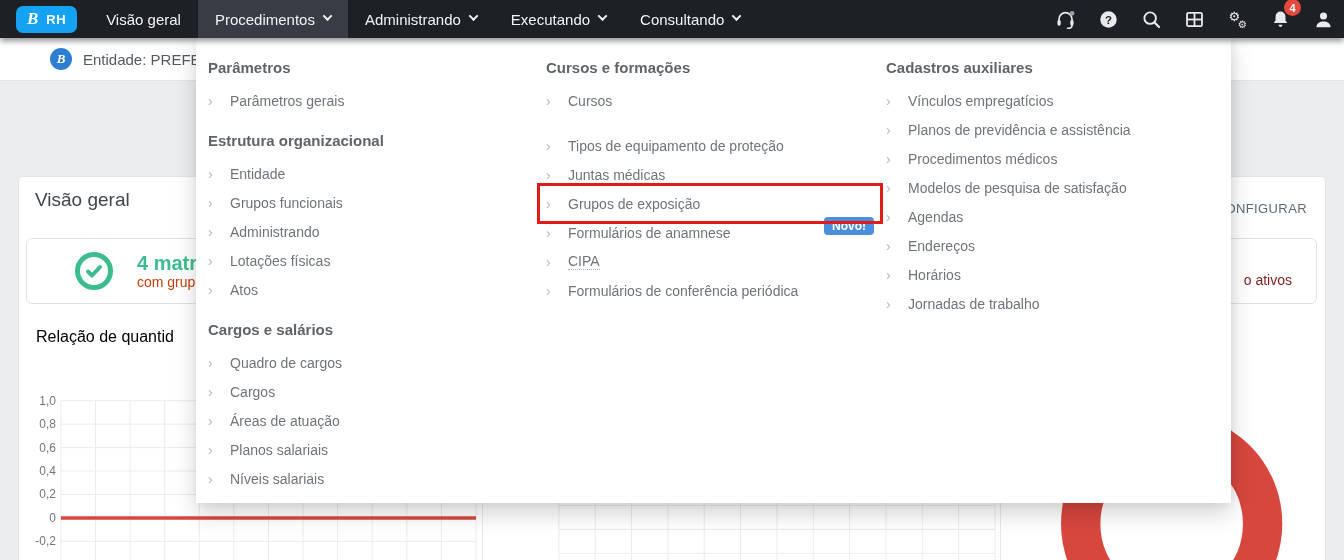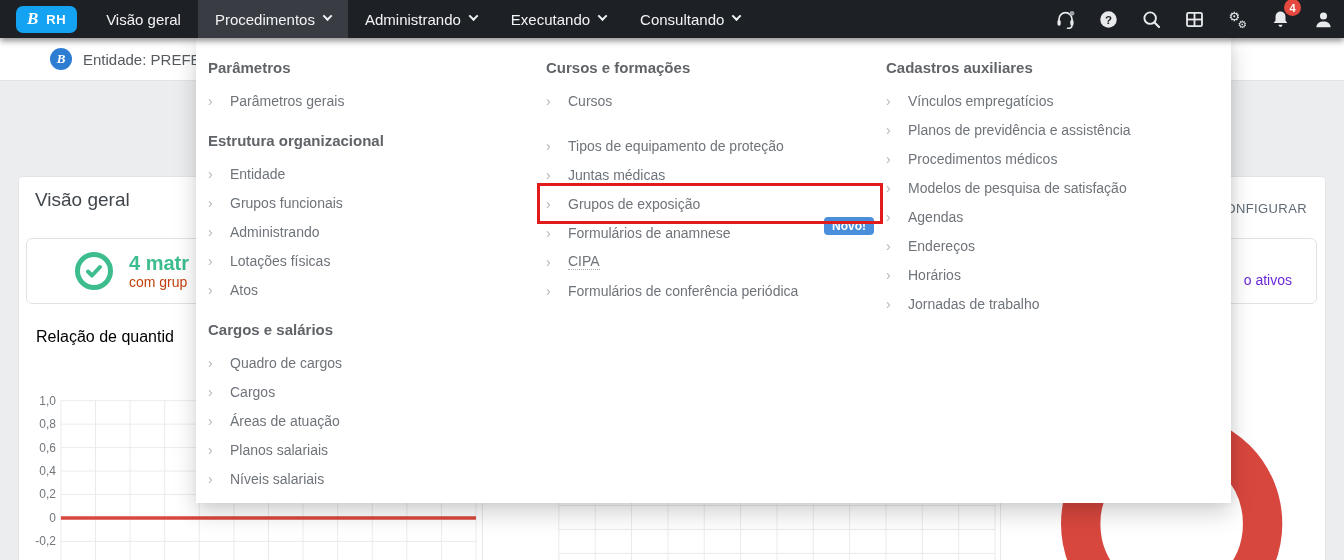--- a/index.html
+++ b/index.html
@@ -39,24 +39,24 @@
   .page { position:absolute; left:0; top:81px; width:1344px; bottom:0; background:#ecedee; }
   .main-card { position:absolute; left:18px; top:95px; width:1308px; height:500px; background:#fff;
     border:1px solid #e2e4e7; border-radius:4px; }
   .card-title { position:absolute; left:16px; top:12px; font-size:19px; color:#40464c; }
   .configure-link { position:absolute; right:18px; top:24px; font-size:13px; letter-spacing:.4px;
     color:#5d6974; cursor:pointer; }
   .banner { position:absolute; left:7px; top:61px; right:8px; height:66px; background:#fff;
     border:1px solid #dfe3e6; border-radius:6px; display:flex; align-items:center; }
   .check-ring { width:38px; height:38px; border:5px solid #3dbd8e; border-radius:50%;
     margin-left:48px; display:flex; align-items:center; justify-content:center; }
-  .banner-text { margin-left:16px; }
+  .banner-text { margin-left:24px; }
   .banner-headline { font-size:20px; font-weight:bold; color:#3dbd8e; line-height:22px; }
   .banner-subline { font-size:14px; color:#c2410c; line-height:16px; }
-  .banner-link { position:absolute; right:24px; bottom:15px; font-size:14px; color:#6d28d9; cursor:pointer; }
+  .banner-link { position:absolute; right:24px; bottom:15px; font-size:14px; color:#7f1d1d; cursor:pointer; }
 
   .panel { position:absolute; top:145px; bottom:0; }
   .panel-left  { left:7px;  width:457px; border-right:1px solid #e7e9eb; }
   .panel-mid   { left:464px; width:518px; border-right:1px solid #e7e9eb; }
   .panel-right { left:982px; right:8px; }
   .chart-title { position:absolute; left:10px; top:6px; font-size:16px; color:#000000; white-space:nowrap; }
   .panel svg.plot { position:absolute; left:0; top:0; width:100%; height:100%; }
 
   
   .megamenu { position:absolute; left:196px; top:38px; width:1035px; height:465px; background:#fff;

